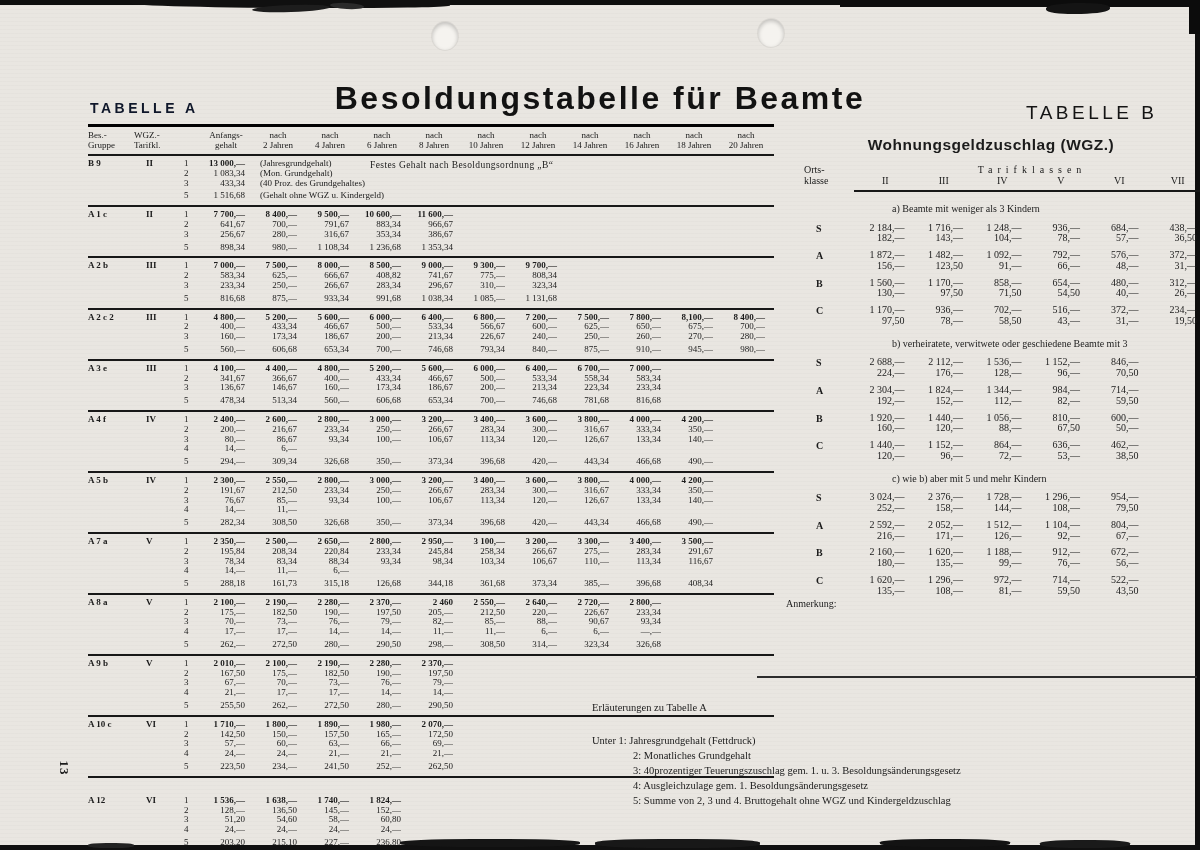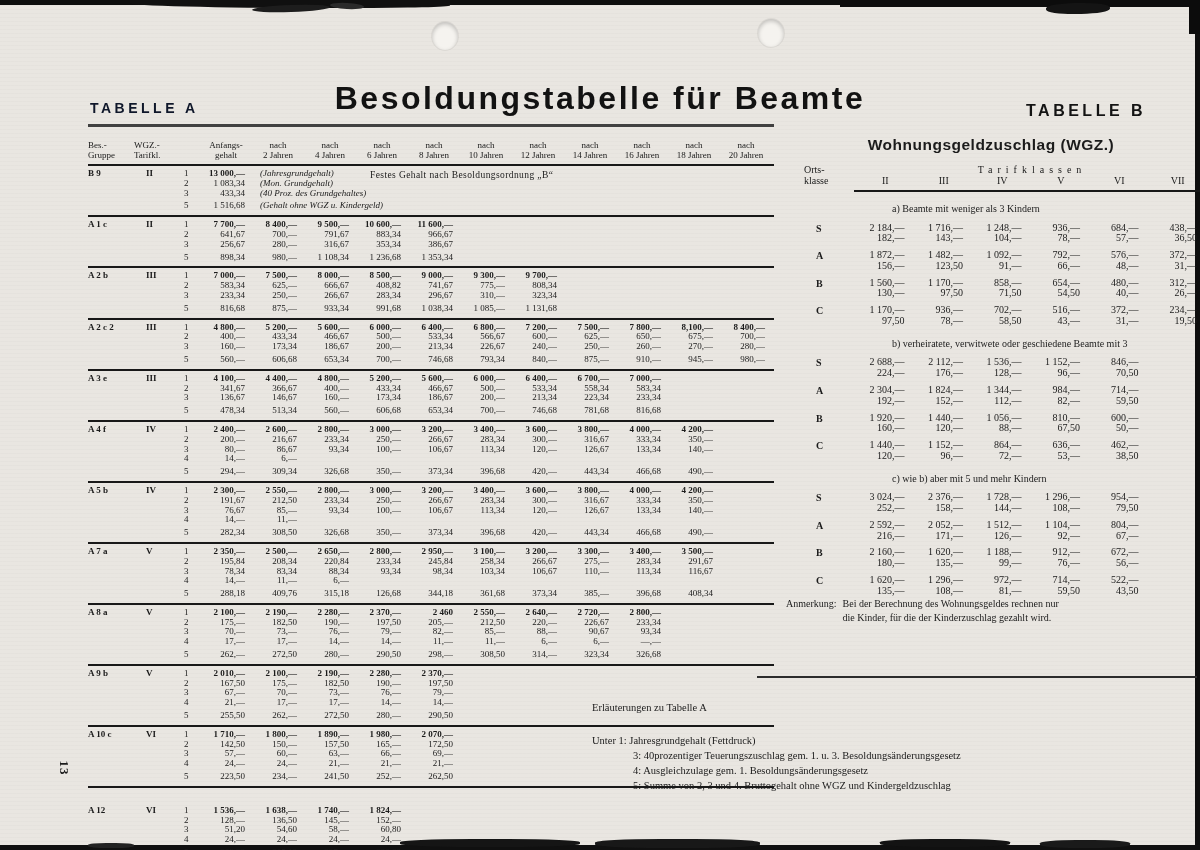--- a/index.html
+++ b/index.html
@@ -30,37 +30,37 @@
   .hole-1{left:432px;top:22px;}
   .hole-2{left:758px;top:19px;}
   .stray-line{position:absolute;left:757px;top:676px;width:440px;height:2px;background:#2d2d2d;}
   
   .page-title{position:absolute;left:200px;top:80px;width:800px;text-align:center;
     font-family:"Liberation Sans","DejaVu Sans",sans-serif;font-weight:bold;font-size:32px;
     letter-spacing:2.5px;color:#121212;white-space:nowrap;}
   .label-a{position:absolute;left:90px;top:100px;font-family:"Liberation Sans",sans-serif;
     font-weight:bold;font-size:14px;letter-spacing:3.5px;color:#0f172a;}
   .label-b{position:absolute;left:1026px;top:102px;font-family:"Liberation Sans",sans-serif;
-    font-weight:bold;font-size:16px;letter-spacing:3.5px;color:#141414;}
+    font-weight:normal;font-size:19px;letter-spacing:3.5px;color:#141414;}
   
   .table-a{position:absolute;left:88px;top:124px;width:686px;}
-  .ta-header{border-top:3px solid #404040;border-bottom:2px solid #181818;padding:13px 0 4px;}
+  .ta-header{border-top:3px solid #000000;border-bottom:2px solid #181818;padding:3px 0 4px;}
   .ta-hrow,.ta-row{display:grid;grid-template-columns:46px 42px 24px repeat(11,52px);}
   .ta-hrow{font-size:9px;line-height:10px;text-align:center;}
   .ta-hcell.left{text-align:left;}
   .ta-group{border-bottom:2px solid #181818;padding:3px 0 4px;position:relative;}
   .ta-group:last-child{border-bottom:none;padding-top:18px;}
   .ta-row{font-size:9px;line-height:9.8px;}
   .ta-row.last{margin-top:3px;}
   .ta-cell.val{text-align:right;padding-right:7px;white-space:nowrap;}
   .ta-row.b .val,.ta-row.b .gl,.ta-row.b .tl{font-weight:bold;}
   .gl{font-weight:bold;white-space:nowrap;}
   .tl{text-align:left;padding-left:12px;font-weight:bold;}
   .nl{text-align:left;padding-left:8px;}
-  .ta-note{grid-column:span 8;text-align:left;padding-left:8px;white-space:nowrap;font-weight:normal;font-style:italic;}
+  .ta-note{grid-column:span 8;text-align:left;padding-left:8px;white-space:nowrap;font-weight:normal;}
   .ta-side{position:absolute;left:282px;top:4px;font-size:9.5px;letter-spacing:0.4px;white-space:nowrap;}
   
   .table-b{position:absolute;left:804px;top:136px;width:404px;font-size:10px;}
   .tb-hrow1{display:grid;grid-template-columns:52px 1fr;line-height:11px;}
   .tb-tklabel{text-align:center;letter-spacing:5px;}
   .tb-hrow2{display:grid;grid-template-columns:52px repeat(6,58.5px);line-height:12px;}
   .tb-class{text-align:center;}
   .tb-headrule{margin-left:50px;border-bottom:2px solid #181818;margin-top:3px;}
   .tb-section{margin-top:11px;}
   .tb-heading{margin-left:88px;line-height:12.5px;margin-bottom:7px;}
@@ -597,21 +597,21 @@
           <div class="ta-cell nl">4</div>
           <div class="ta-cell val">14,—</div>
           <div class="ta-cell val">11,—</div>
           <div class="ta-cell val">6,—</div>
         </div>
         <div class="ta-row last">
           <div class="ta-cell gl"></div>
           <div class="ta-cell tl"></div>
           <div class="ta-cell nl">5</div>
           <div class="ta-cell val">288,18</div>
-          <div class="ta-cell val">409,76</div>
+          <div class="ta-cell val">161,73</div>
           <div class="ta-cell val">315,18</div>
           <div class="ta-cell val">126,68</div>
           <div class="ta-cell val">344,18</div>
           <div class="ta-cell val">361,68</div>
           <div class="ta-cell val">373,34</div>
           <div class="ta-cell val">385,—</div>
           <div class="ta-cell val">396,68</div>
           <div class="ta-cell val">408,34</div>
         </div>
       </div>
@@ -1163,29 +1163,26 @@
             <div>522,—</div>
             <div>43,50</div>
           </div>
         </div>
       </div>
     </div>
 </div>
 
 <div class="anmerkung">
   <div class="anm-label">Anmerkung:</div>
-  <div>
-    <div>Bei der Berechnung des Wohnungsgeldes rechnen nur</div>
-    <div>die Kinder, für die der Kinderzuschlag gezahlt wird.</div>
-  </div>
 </div>
 
 <div class="erl">
   <div class="erl-title">Erläuterungen zu Tabelle A</div>
   <div class="erl-item">Unter 1: Jahresgrundgehalt (Fettdruck)</div>
   <div>
+      <div class="erl-item ind">2: Monatliches Grundgehalt</div>
       <div class="erl-item ind">3: 40prozentiger Teuerungszuschlag gem. 1. u. 3. Besoldungsänderungsgesetz</div>
       <div class="erl-item ind">4: Ausgleichzulage gem. 1. Besoldungsänderungsgesetz</div>
       <div class="erl-item ind">5: Summe von 2, 3 und 4. Bruttogehalt ohne WGZ und Kindergeldzuschlag</div>
     </div>
 </div>
 
 <div class="pagenum">13</div>
 
 </body></html>

